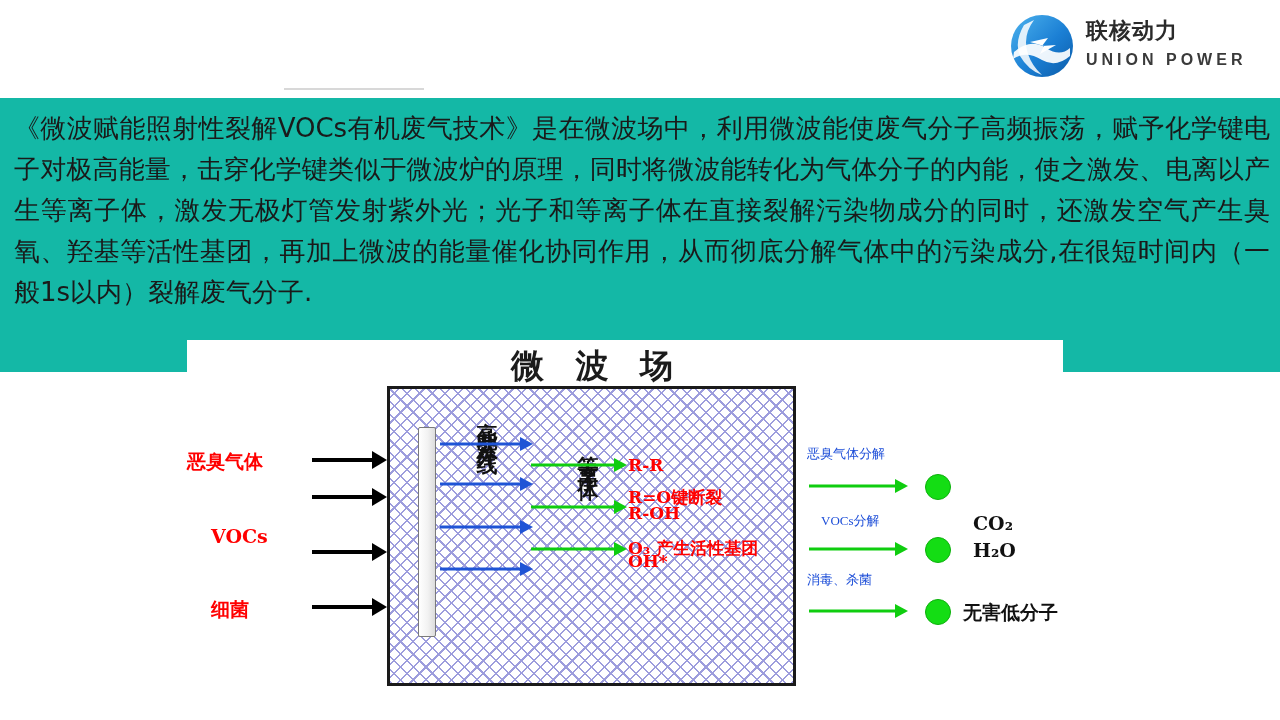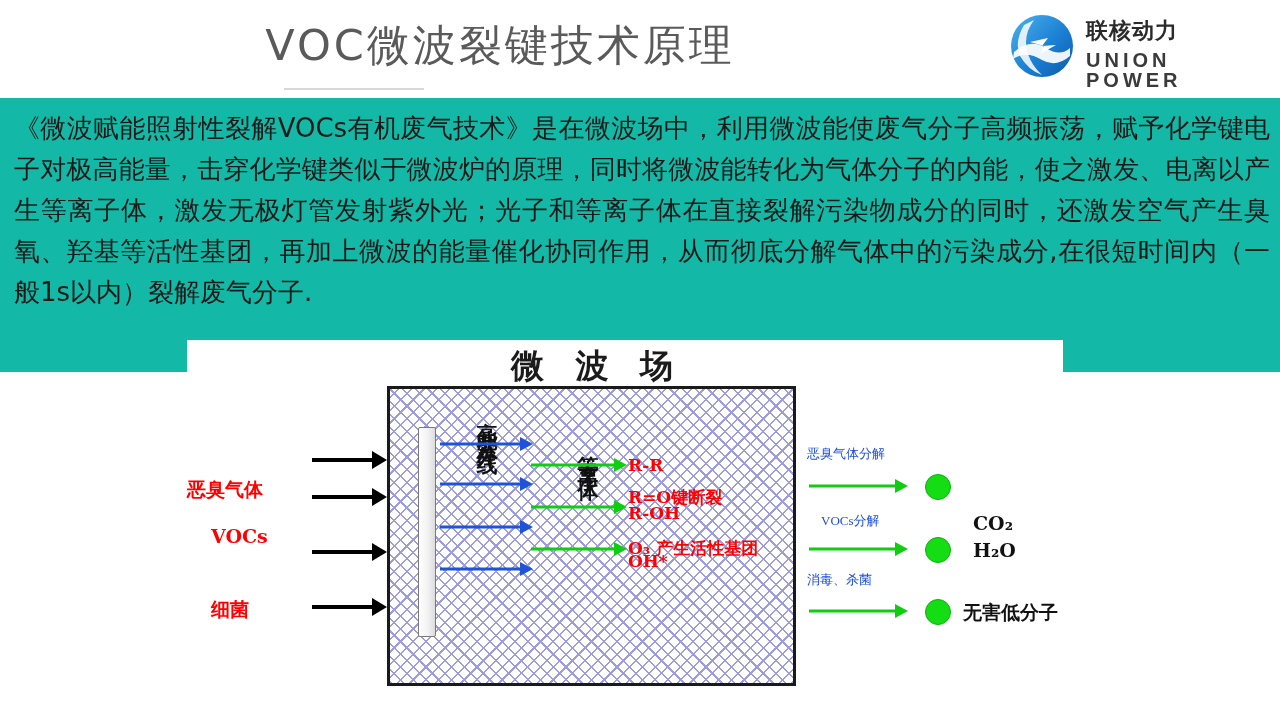--- a/index.html
+++ b/index.html
@@ -26,21 +26,21 @@
     background:#d8d8d8;
   }
   .logo{position:absolute;right:14px;top:10px;width:258px;height:74px;}
   .logo-mark{position:absolute;left:0;top:2px;width:68px;height:68px;}
   .logo-text{position:absolute;left:78px;top:2px;width:180px;}
   .logo-cn{
     font-size:22px;font-weight:bold;color:#2a2a2a;letter-spacing:1px;
     line-height:38px;font-family:"DejaVu Sans","Liberation Sans",sans-serif;
   }
   .logo-en{
-    font-size:20px;font-weight:bold;color:#3a3a3a;letter-spacing:4px;
+    font-size:16px;font-weight:bold;color:#3a3a3a;letter-spacing:4px;
     line-height:20px;font-family:"Liberation Sans",sans-serif;
   }
 
   
   .body-panel{
     position:absolute;left:0;top:98px;width:1280px;height:274px;
     background:#14b8a6;
   }
   .body-text{
     position:absolute;left:14px;top:10px;width:1256px;
@@ -119,21 +119,20 @@
     position:absolute;width:24px;height:24px;border-radius:50%;
     background:#14dd14;border:1px solid #0bb00b;
   }
 </style>
 </head>
 <body>
 
 <div class="slide">
 
   <div class="header">
-    <div class="title">VOC微波裂键技术原理</div>
     <div class="title-underline"></div>
 
     <div class="logo">
       <div class="logo-mark">
         <svg width="68" height="68" viewBox="0 0 68 68">
           <defs>
             <linearGradient id="gsphere" x1="0" y1="0" x2="1" y2="1">
               <stop offset="0%" stop-color="#4db3ee"></stop>
               <stop offset="55%" stop-color="#1b7fd4"></stop>
               <stop offset="100%" stop-color="#0b5ba8"></stop>
@@ -154,21 +153,21 @@
   </div>
 
   <div class="body-panel">
     <div class="body-text">《微波赋能照射性裂解VOCs有机废气技术》是在微波场中，利用微波能使废气分子高频振荡，赋予化学键电子对极高能量，击穿化学键类似于微波炉的原理，同时将微波能转化为气体分子的内能，使之激发、电离以产生等离子体，激发无极灯管发射紫外光；光子和等离子体在直接裂解污染物成分的同时，还激发空气产生臭氧、羟基等活性基团，再加上微波的能量催化协同作用，从而彻底分解气体中的污染成分,在很短时间内（一般1s以内）裂解废气分子.</div>
   </div>
 
   <div class="diagram">
 
     <div class="field-label">微 波 场</div>
 
-    <div class="red-label" style="left:0px;top:110px;margin-top:28px;">恶臭气体</div>
+    <div class="red-label" style="left:0px;top:110px;">恶臭气体</div>
     <div class="red-label" style="left:24px;top:185px;">VOCs</div>
     <div class="red-label" style="left:24px;top:258px;">细菌</div>
 
     <div class="arr black" style="left:125px;top:120px;width:75px;">
       <div class="shaft" style="width:62px;"></div>
         <div class="head" style="left:60px;"></div>
     </div>
     <div class="arr black" style="left:125px;top:157px;width:75px;">
       <div class="shaft" style="width:62px;"></div>
         <div class="head" style="left:60px;"></div>

